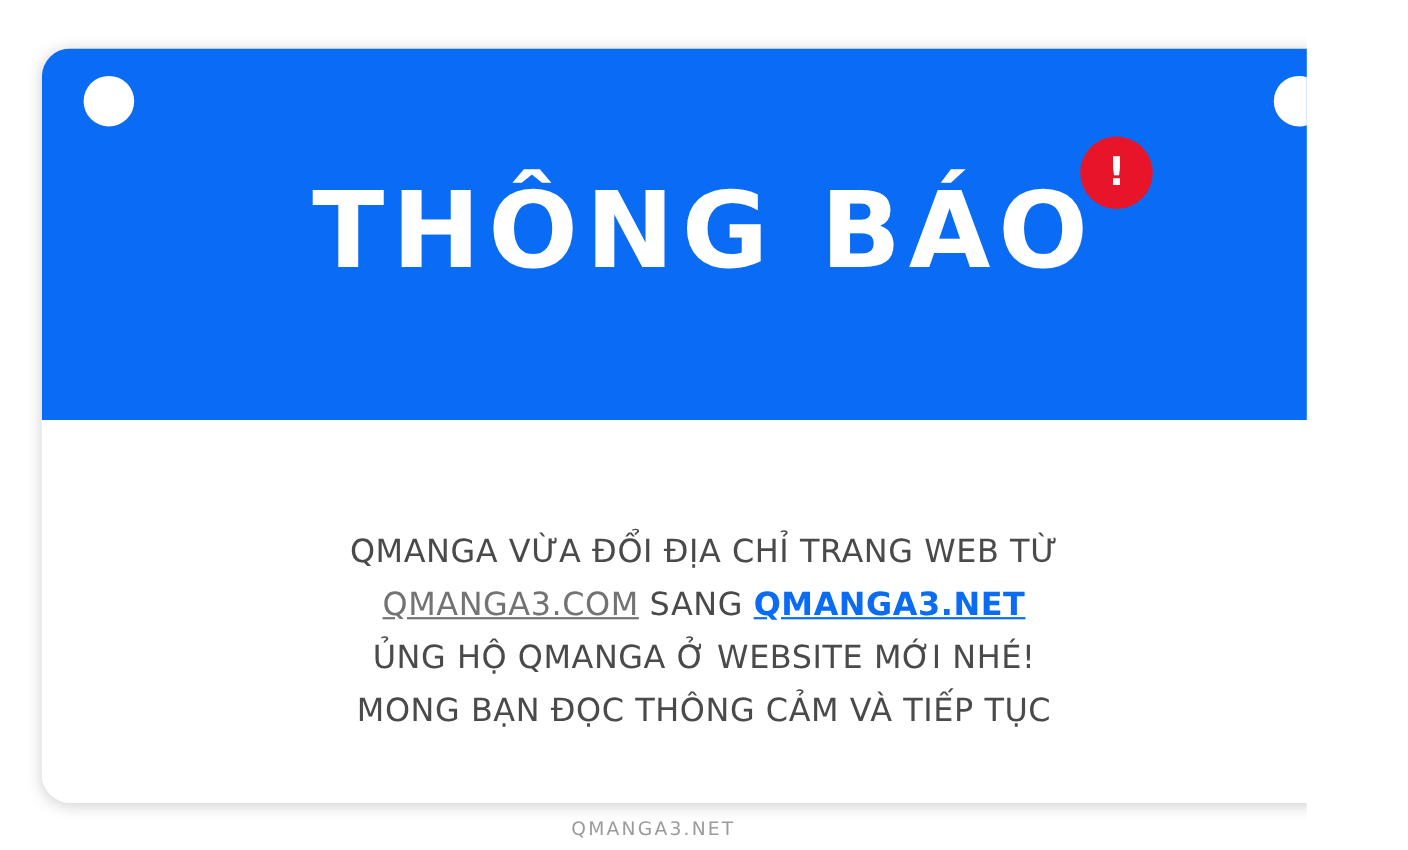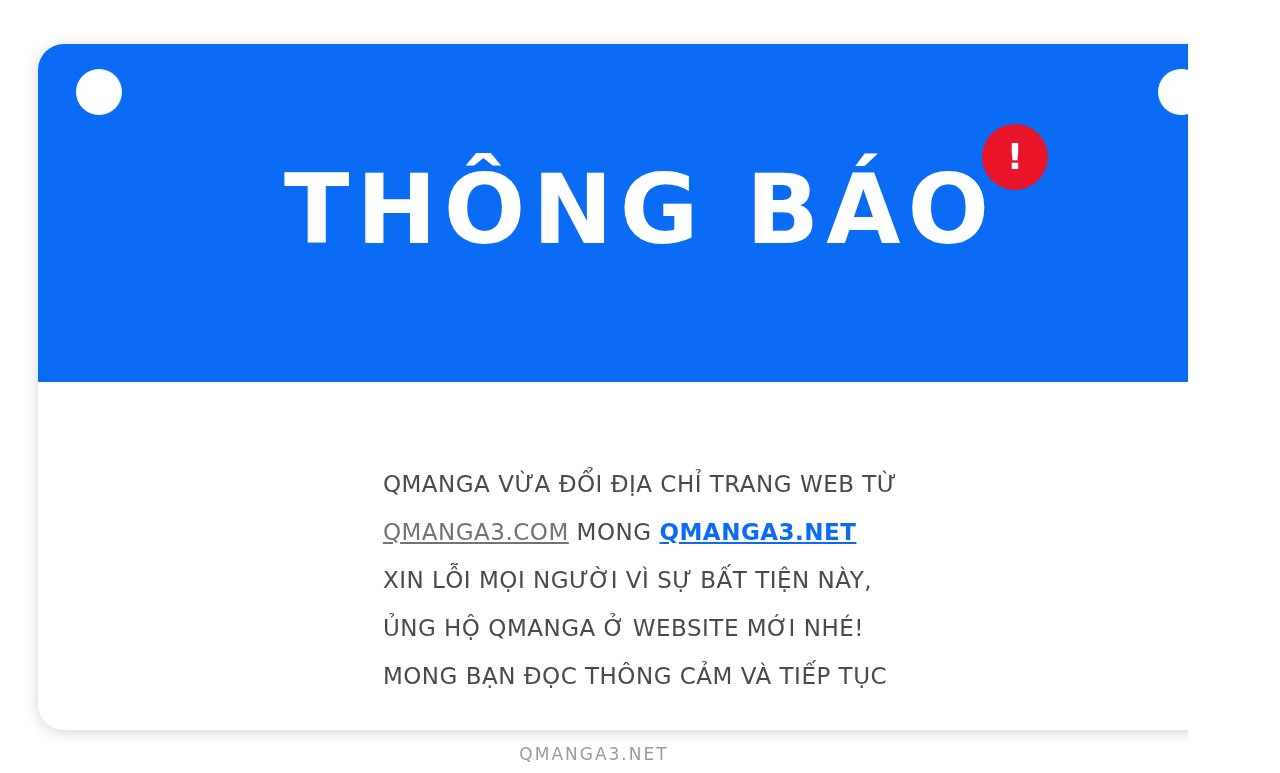--- a/index.html
+++ b/index.html
@@ -98,25 +98,27 @@
     height: 348px;
     background: #ffffff;
     display: flex;
     align-items: flex-start;
     justify-content: center;
     padding-top: 78px;
     box-sizing: border-box;
   }
 
   .message {
+    text-align: center;
     color: #4a4a4a;
     font-family: "DejaVu Sans", sans-serif;
-    font-size: 23px;
+    font-size: 29px;
     letter-spacing: 0.5px;
     line-height: 48px;
+    margin-top: 17px;
   }
 
   .message .line { white-space: nowrap; }
 
   .old-domain {
     color: #737373;
     text-decoration: underline;
   }
 
   .new-domain {
@@ -156,24 +158,21 @@
         </div>
       </div>
     </div>
 
     <div class="card-body">
       <div class="message">
         <div class="line">
           <span>QMANGA VỪA ĐỔI ĐỊA CHỈ TRANG WEB TỪ</span>
         </div>
         <div class="line">
-          <span class="old-domain">QMANGA3.COM</span><span> MONG </span><span class="new-domain">QMANGA3.NET</span>
-        </div>
-        <div class="line">
-          <span>XIN LỖI MỌI NGƯỜI VÌ SỰ BẤT TIỆN NÀY,</span>
+          <span class="old-domain">QMANGA3.COM</span><span> SANG </span><span class="new-domain">QMANGA3.NET</span>
         </div>
         <div class="line">
           <span>ỦNG HỘ QMANGA Ở WEBSITE MỚI NHÉ!</span>
         </div>
         <div class="line">
           <span>MONG BẠN ĐỌC THÔNG CẢM VÀ TIẾP TỤC</span>
         </div>
       </div>
     </div>
 

